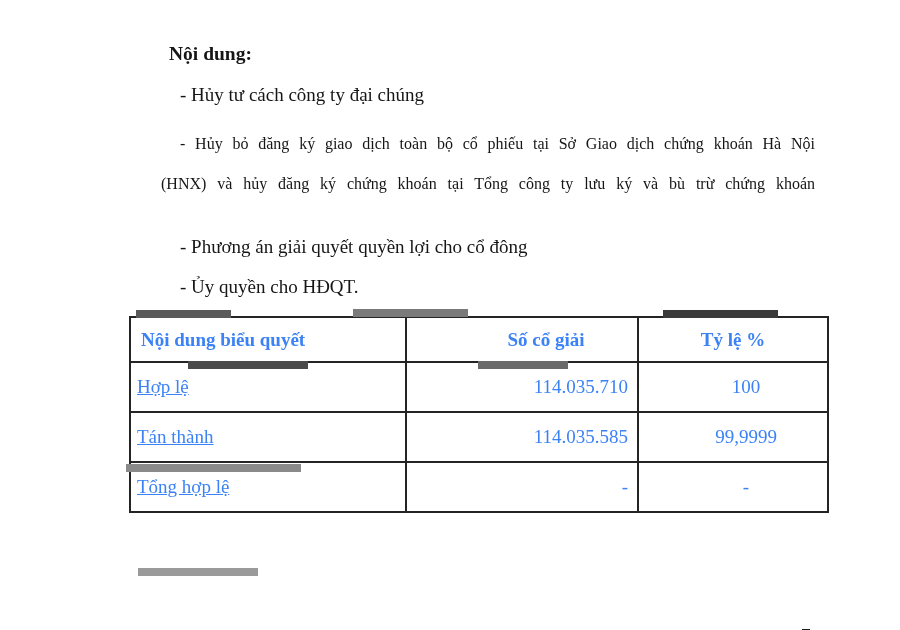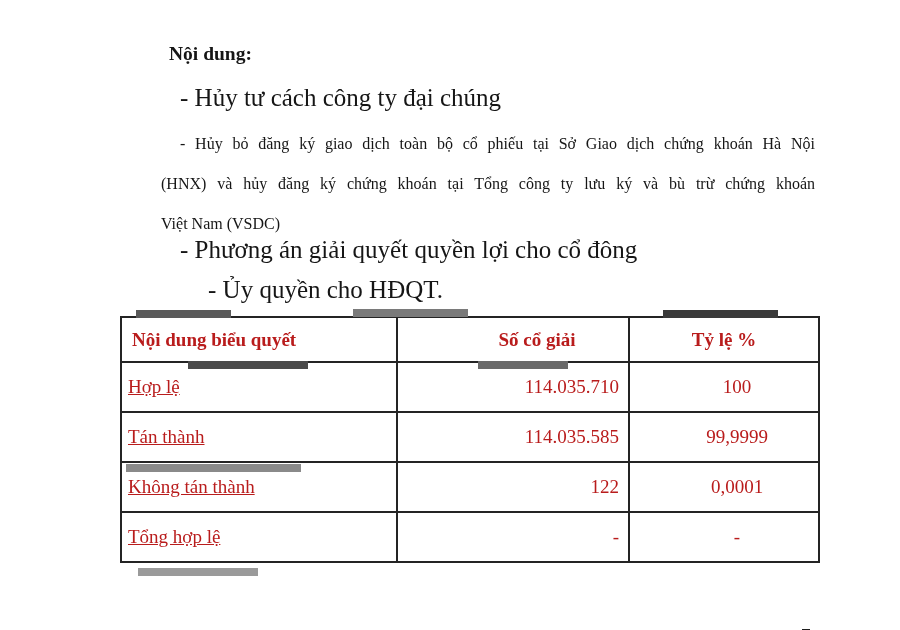--- a/index.html
+++ b/index.html
@@ -8,35 +8,35 @@
     position:relative; width:900px; height:630px;
     background:#ffffff; overflow:hidden;
     font-family:"Liberation Serif", serif;
     color:#161616;
   }
   .heading {
     position:absolute; left:157px; top:31px;
     font-size:19.5px; font-weight:bold; white-space:nowrap;
   }
   .bullet {
-    position:absolute; left:168px; font-size:25px; white-space:nowrap;
+    position:absolute; left:168px; font-size:19px; white-space:nowrap;
   }
   #bullet-1 { top:72px; }
   #bullet-2 { top:224px; }
-  #bullet-3 { top:264px;margin-left:28px; }
+  #bullet-3 { top:264px; }
   .para {
     position:absolute; left:145px; top:112px; width:670px;
     font-size:16px; line-height:32px;
   }
   .para .jline { text-align:justify; text-align-last:justify; word-spacing:-0.4px; }
   .para .first { padding-left:23px; }
   table.votes {
-    position:absolute; left:112px; top:308px;
+    position:absolute; left:121px; top:308px;
     border-collapse:collapse; table-layout:fixed;
-    font-size:19px; color:#b91c1c;
+    font-size:19px; color:#3b82f6;
   }
   table.votes th, table.votes td {
     border:2px solid #242424; vertical-align:middle;
     overflow:hidden; white-space:nowrap;
   }
   table.votes th { height:45px; font-weight:bold; }
   table.votes td { height:50px; font-weight:normal; }
   th.c1 { text-align:left; padding-left:10px; }
   th.c2 { text-align:center; text-indent:48px; }
   th.c3 { text-align:center; }
@@ -53,21 +53,20 @@
 
 <div class="page">
 
   <div class="heading">Nội dung:</div>
 
   <div class="bullet" id="bullet-1">- Hủy tư cách công ty đại chúng</div>
 
   <div class="para">
     <div class="jline first">- Hủy bỏ đăng ký giao dịch toàn bộ cổ phiếu tại Sở Giao dịch chứng khoán Hà Nội</div>
     <div class="jline">(HNX) và hủy đăng ký chứng khoán tại Tổng công ty lưu ký và bù trừ chứng khoán</div>
-    <div>Việt Nam (VSDC)</div>
   </div>
 
   <div class="bullet" id="bullet-2">- Phương án giải quyết quyền lợi cho cổ đông</div>
   <div class="bullet" id="bullet-3">- Ủy quyền cho HĐQT.</div>
 
   <table class="votes">
     <colgroup>
       <col style="width:276px">
       <col style="width:232px">
       <col style="width:190px">
@@ -84,25 +83,20 @@
         <td class="c1">Hợp lệ</td>
         <td class="c2">114.035.710</td>
         <td class="c3">100</td>
       </tr>
       <tr>
         <td class="c1">Tán thành</td>
         <td class="c2">114.035.585</td>
         <td class="c3">99,9999</td>
       </tr>
       <tr>
-        <td class="c1">Không tán thành</td>
-        <td class="c2">122</td>
-        <td class="c3">0,0001</td>
-      </tr>
-      <tr>
         <td class="c1">Tổng hợp lệ</td>
         <td class="c2">-</td>
         <td class="c3">-</td>
       </tr>
     </tbody>
   </table>
 
   <div class="art" style="left:128px;top:302px;width:95px;height:3px;background:#5a5a5a;"></div>
   <div class="art" style="left:345px;top:301px;width:115px;height:3px;background:#7a7a7a;"></div>
   <div class="art" style="left:655px;top:302px;width:115px;height:4px;background:#3a3a3a;"></div>

